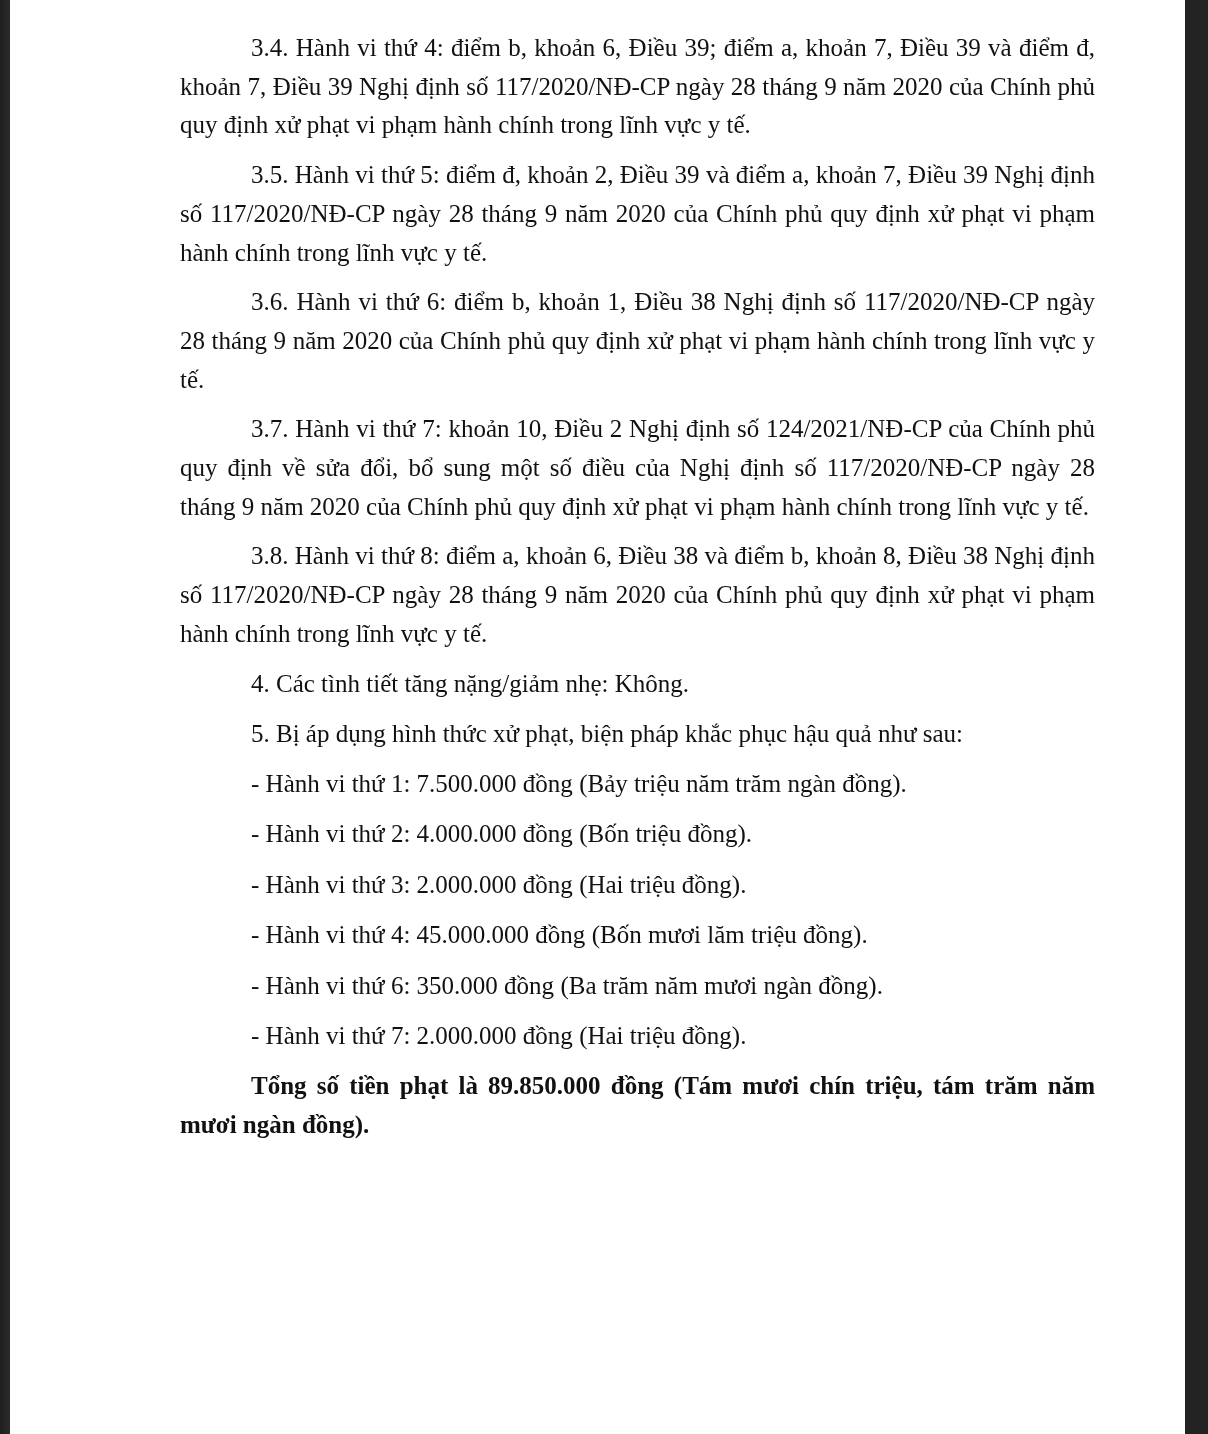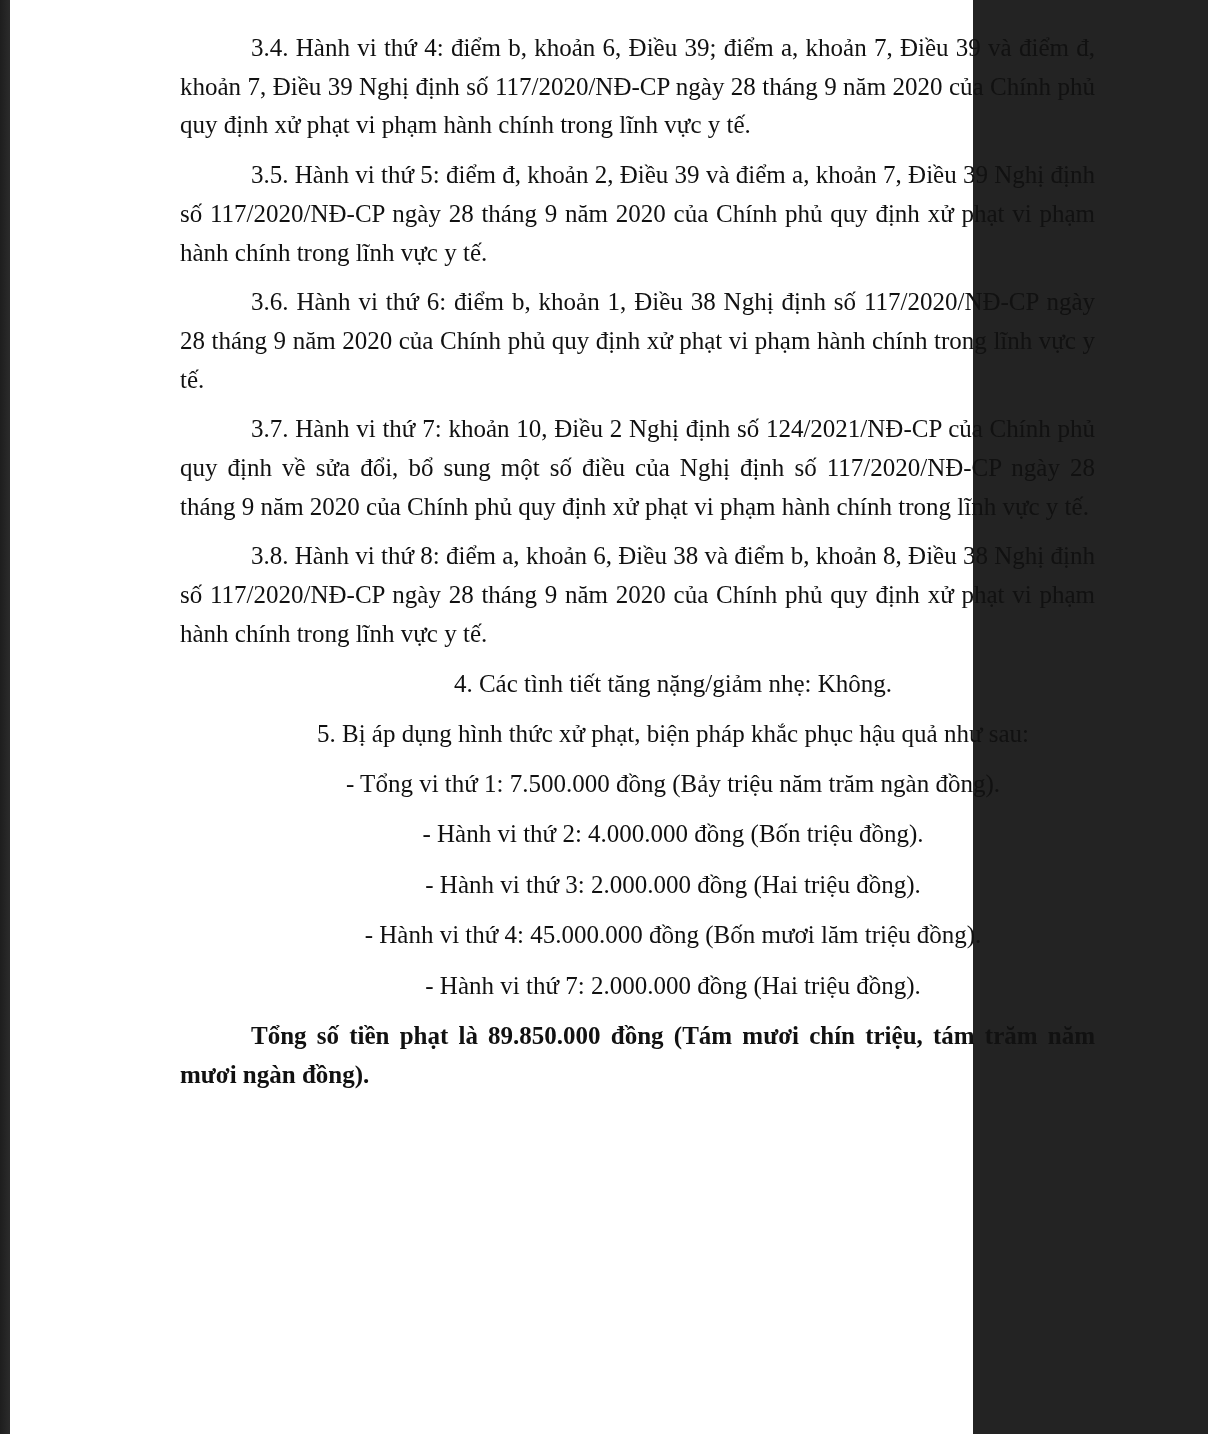--- a/index.html
+++ b/index.html
@@ -21,21 +21,21 @@
     }
     .side-right {
       position: absolute;
       left: 1199px; top: 0;
       width: 9px; height: 1434px;
       background: #232323;
     }
     .page {
       position: absolute;
       left: 10px; top: 0;
-      width: 963px; height: 1434px;
+      width: 1175px; height: 1434px;
       background: #ffffff;
     }
     .content {
       position: absolute;
       left: 170px;
       top: 29px;
       width: 915px;
       font-family: "Liberation Serif", "DejaVu Serif", serif;
       font-size: 25px;
       line-height: 38.7px;
@@ -43,21 +43,20 @@
     }
     .para {
       margin: 0 0 11px 0;
       text-align: justify;
       text-align-last: left;
     }
     .indent { text-indent: 71px; }
     .item {
       margin: 0 0 11.5px 0;
       padding-left: 71px;
-      text-align: center;
     }
     .fine-line { margin-bottom: 11.7px; }
     .it { }
     .total {
       font-weight: bold;
       margin-top: 0;
     }
   </style>
 </head>
 <body>
@@ -89,22 +88,23 @@
     </p>
 
     <p class="para indent">
       <span>3.8.</span>
       <span>Hành vi thứ 8: điểm a, khoản 6, Điều 38 và điểm b, khoản 8, Điều 38 Nghị định số 117/2020/NĐ-CP ngày 28 tháng 9 năm 2020 của Chính phủ quy định xử phạt vi phạm hành chính trong lĩnh vực y tế.</span>
     </p>
 
     <p class="item">4. Các tình tiết tăng nặng/giảm nhẹ: Không.</p>
     <p class="item">5. Bị áp dụng hình thức xử phạt, biện pháp khắc phục hậu quả như sau:</p>
 
-    <p class="item fine-line"><span>- Tổng vi thứ 1: 7.500.000 đồng </span><span class="it">(Bảy triệu năm trăm ngàn đồng)</span><span>.</span></p>
+    <p class="item fine-line"><span>- Hành vi thứ 1: 7.500.000 đồng </span><span class="it">(Bảy triệu năm trăm ngàn đồng)</span><span>.</span></p>
     <p class="item fine-line"><span>- Hành vi thứ 2: 4.000.000 đồng </span><span class="it">(Bốn triệu đồng)</span><span>.</span></p>
     <p class="item fine-line"><span>- Hành vi thứ 3: 2.000.000 đồng </span><span class="it">(Hai triệu đồng)</span><span>.</span></p>
     <p class="item fine-line"><span>- Hành vi thứ 4: 45.000.000 đồng </span><span class="it">(Bốn mươi lăm triệu đồng)</span><span>.</span></p>
+    <p class="item fine-line"><span>- Hành vi thứ 6: 350.000 đồng </span><span class="it">(Ba trăm năm mươi ngàn đồng)</span><span>.</span></p>
     <p class="item fine-line"><span>- Hành vi thứ 7: 2.000.000 đồng </span><span class="it">(Hai triệu đồng)</span><span>.</span></p>
 
     <p class="para indent total"><span>Tổng số tiền phạt là 89.850.000 đồng </span><span class="it">(Tám mươi chín triệu, tám trăm năm mươi ngàn đồng)</span><span>.</span></p>
 
   </div>
 </div>
 
 </body></html>

